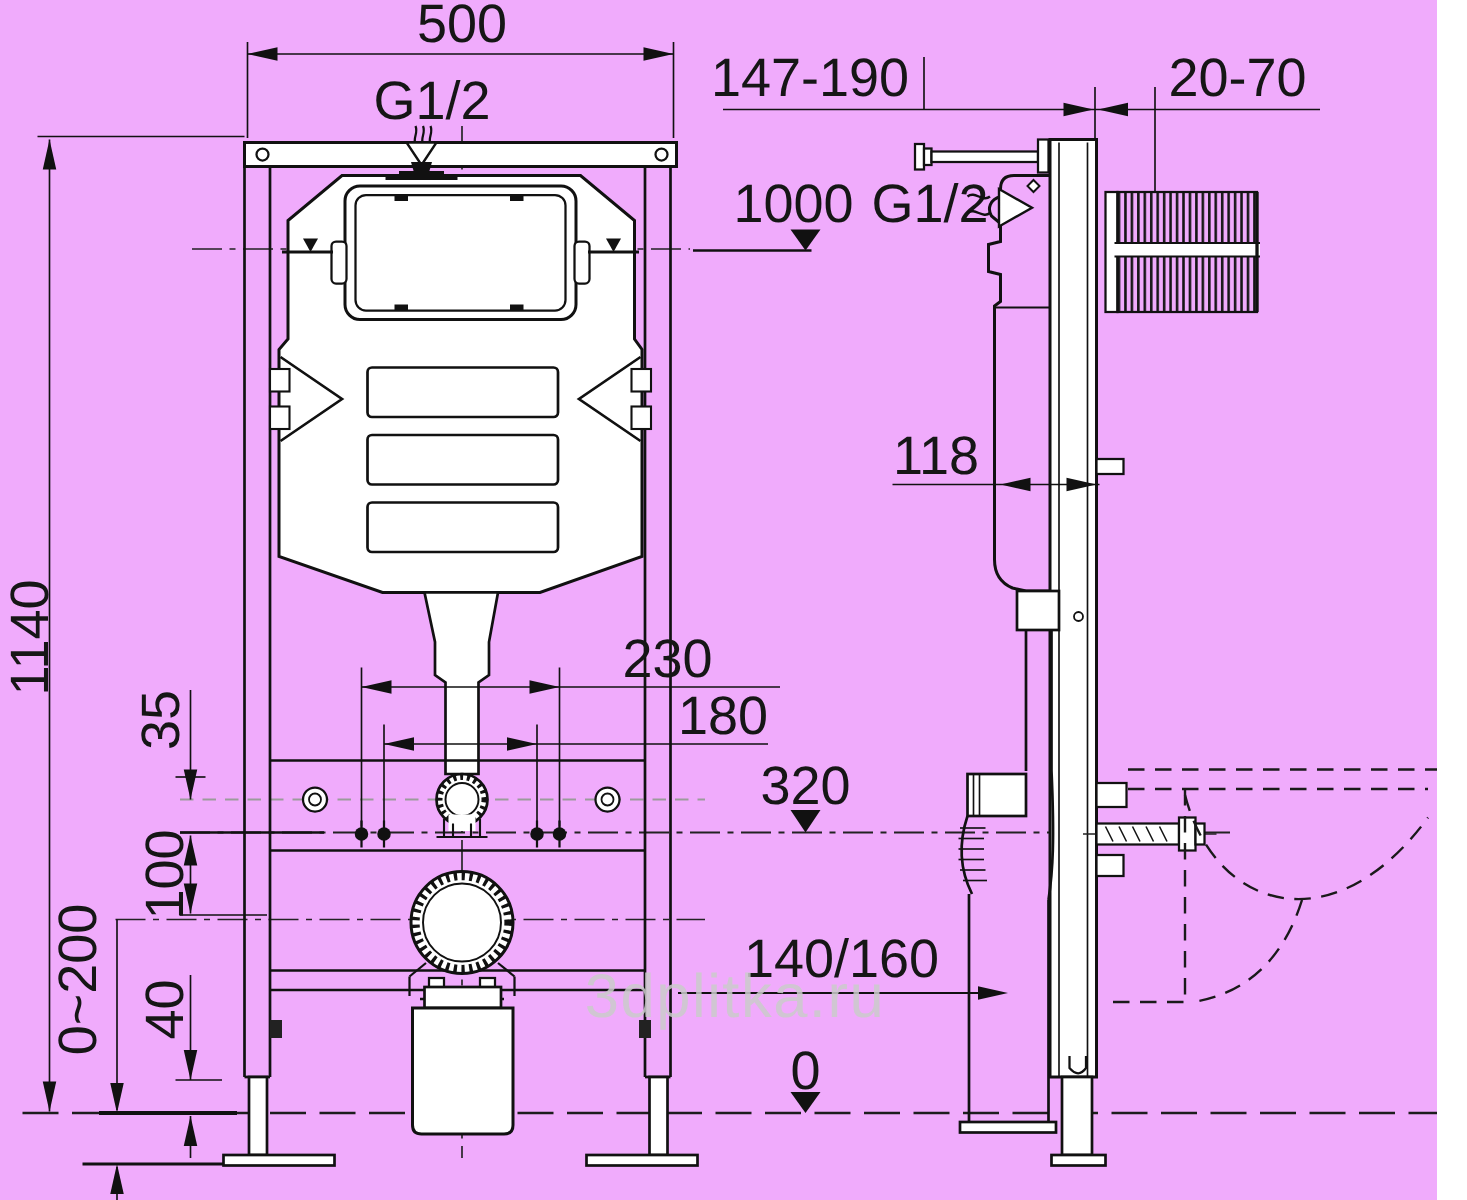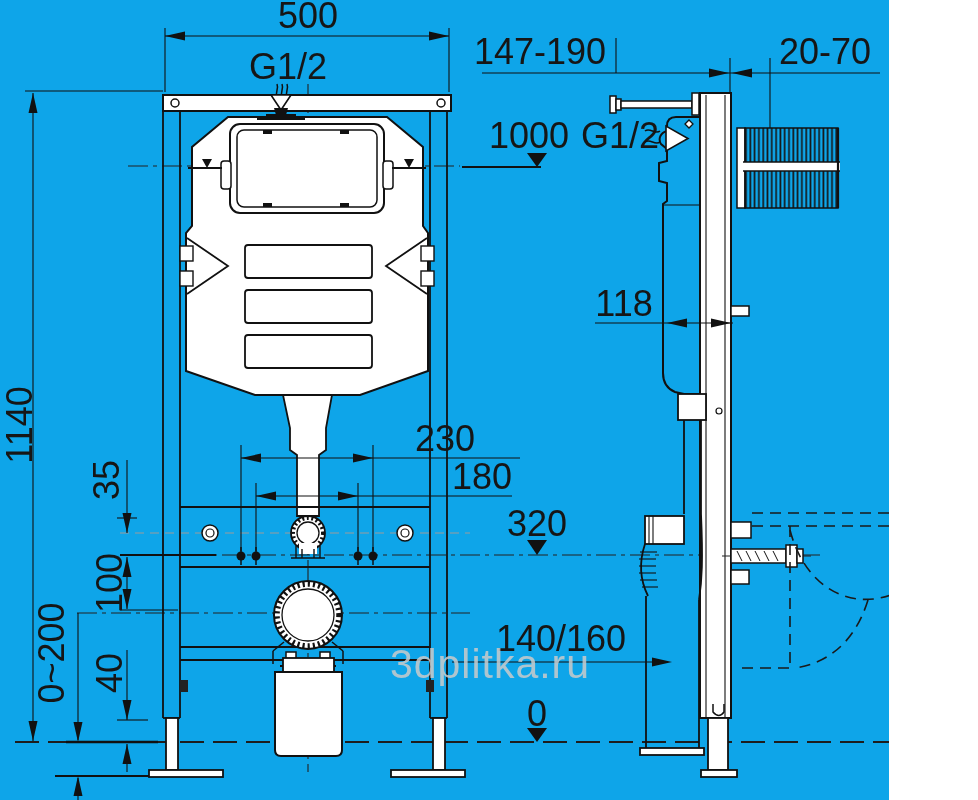--- a/index.html
+++ b/index.html
@@ -1,16 +1,16 @@
 <!DOCTYPE html>
 <html><head>
 <meta charset="utf-8">
 <style>
   html,body{margin:0;padding:0;background:#ffffff;}
-  .canvas{position:relative;width:889px;height:800px;background:#0ea5e9;overflow:hidden;
+  .canvas{position:relative;width:958px;height:800px;background:#f0abfc;overflow:hidden;
           font-family:"Liberation Sans", sans-serif;}
   svg{display:block}
   text{font-family:"Liberation Sans", sans-serif;fill:#161616;}
   .dim{font-size:36px;}
   .wm{font-size:41px;fill:#cbcbcb;opacity:.85;letter-spacing:1px;}
 </style>
 </head>
 <body>
 
 <div class="canvas">

